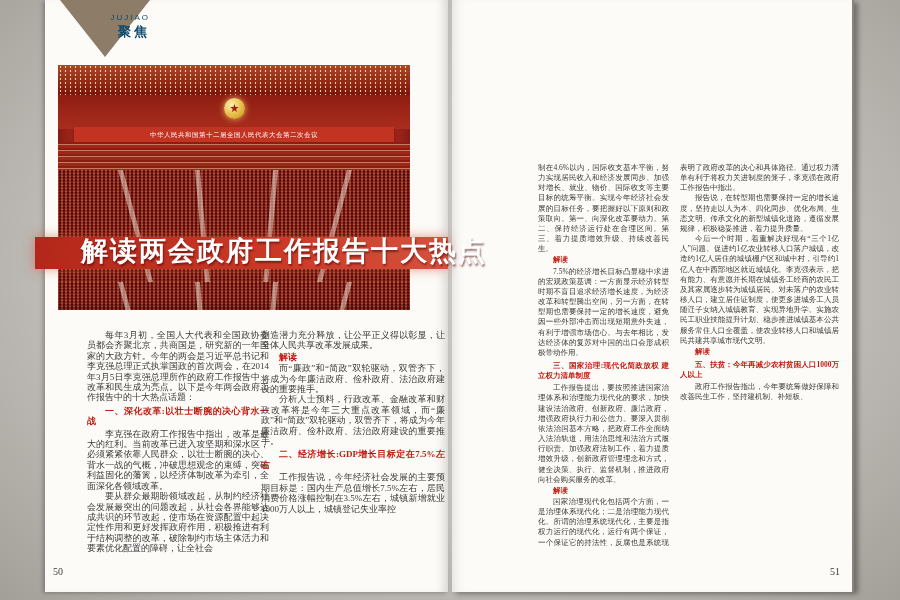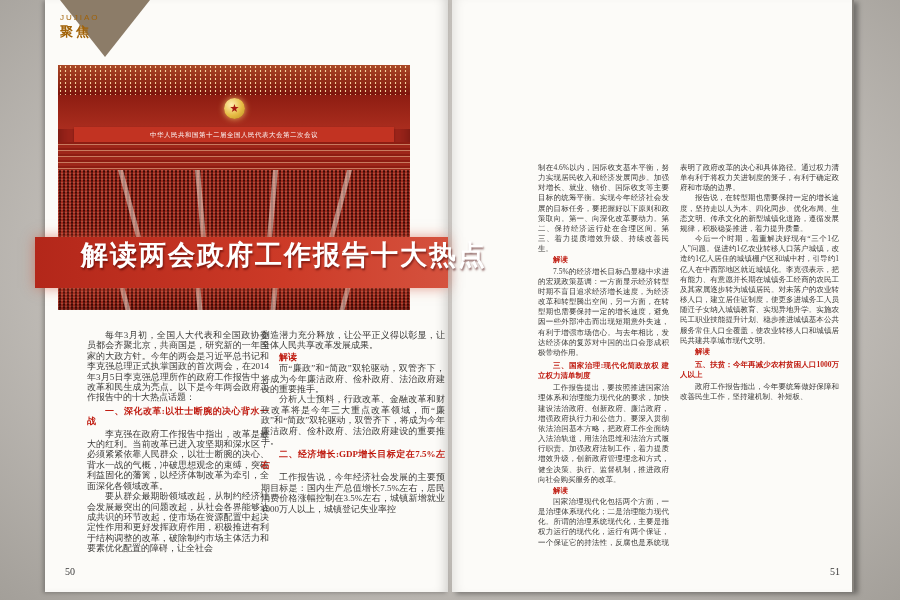--- a/index.html
+++ b/index.html
@@ -9,21 +9,21 @@
     font-family:"Liberation Serif","DejaVu Serif",serif;
   }
   .page{position:absolute;top:0;height:592px;background:#fcfbf8;}
   .left-page{left:45px;width:403px;box-shadow:-2px 1px 4px rgba(0,0,0,.25), inset -9px 0 12px -7px rgba(0,0,0,.20);}
   .right-page{left:452px;width:400px;border-right:2px solid #87837d;
     box-shadow:4px 2px 5px rgba(0,0,0,.35), inset 9px 0 12px -7px rgba(0,0,0,.12);}
 
   
   .logo-tri{position:absolute;left:60px;top:0;width:0;height:0;z-index:9;
     border-left:45px solid transparent;border-right:45px solid transparent;border-top:57px solid #8c7c68;}
-  .logo-text{position:absolute;left:60px;top:0;width:90px;text-align:left;z-index:10;color:#a16207;}
+  .logo-text{position:absolute;left:60px;top:0;width:90px;text-align:right;z-index:10;color:#0c4a6e;}
   .logo-pinyin{font-family:"Liberation Sans",sans-serif;font-size:8px;letter-spacing:2px;margin-top:13px;}
   .logo-cn{font-size:13px;font-weight:bold;letter-spacing:3px;margin-top:1px;}
 
   
   .photo{position:absolute;left:13px;top:65px;width:352px;height:245px;overflow:hidden;
     background:#9c241a;box-shadow:inset 0 0 14px rgba(40,0,0,.45);}
   .ph-ceiling{position:absolute;top:0;left:0;right:0;height:30px;
     background-color:#7c130b;
     background-image:radial-gradient(rgba(255,226,170,.9) .7px, transparent 1.2px),
       linear-gradient(180deg, rgba(255,170,90,.35), rgba(120,15,5,0));
@@ -46,42 +46,42 @@
   .ph-audience{position:absolute;top:105px;left:0;right:0;bottom:0;}
   .aisle{position:absolute;top:0;bottom:0;width:5px;background:rgba(246,236,224,.5);transform-origin:top center;}
   .aisle.a1{left:17%;transform:skewX(15deg);}
   .aisle.a2{left:39%;transform:skewX(5deg);}
   .aisle.a3{left:61%;transform:skewX(-5deg);}
   .aisle.a4{left:82%;transform:skewX(-15deg);}
   .photo2{position:absolute;left:13px;top:282px;width:352px;height:28px;overflow:hidden;
     box-shadow:inset 0 -6px 8px -4px rgba(40,0,0,.4);}
 
   
-  .headline{position:absolute;left:-10px;top:237px;width:413px;height:51px;z-index:6;
+  .headline{position:absolute;left:-10px;top:237px;width:413px;height:32px;z-index:6;
     background:linear-gradient(90deg,#b3271a,#cc3a27 60%,#d5523e);
-    box-shadow:0 0 12px rgba(205,80,55,.55);display:flex;align-items:flex-start;}
+    box-shadow:0 0 12px rgba(205,80,55,.55);display:flex;align-items:flex-end;}
   .headline-text{color:#ffffff;font-weight:bold;font-size:27px;letter-spacing:2px;margin-left:46px;
     white-space:nowrap;text-shadow:1px 2px 2px rgba(70,0,0,.55);}
 
   
   .col{position:absolute;overflow:hidden;color:#3b3a38;text-align:justify;}
   .lcol{font-size:9px;line-height:10.4px;top:330px;height:233px;}
   .lcol1{left:13px;width:182px;margin-left:29px;}
   .lcol2{left:216px;width:184px;}
   .rcol{font-size:7.5px;line-height:10.15px;top:163px;height:384px;}
   .rcol1{left:86px;width:131px;}
   .rcol2{left:228px;width:159px;}
   .blk{margin:0;}
   .blk.p{text-indent:2em;}
   .blk.p0{text-indent:0;}
   .blk.h{color:#c01d12;font-weight:bold;text-indent:2em;margin:3px 0 2px 0;}
   .blk.hs{color:#c01d12;font-weight:bold;text-indent:2em;margin:1px 0;}
 
   .pnum{position:absolute;bottom:15px;font-size:10px;color:#3a3a3a;font-family:"Liberation Serif",serif;}
-  .pnum-left{left:20px;}
+  .pnum-left{left:8px;}
   .pnum-right{right:12px;}
 </style>
 </head>
 <body>
 
 <div class="page left-page">
   <div class="photo">
     <div class="ph-ceiling"></div>
     <div class="ph-wall"></div>
     <div class="ph-emblem">★</div>
@@ -124,21 +124,21 @@
   <div class="col rcol rcol1">
       <div class="blk p0">制在4.6%以内，国际收支基本平衡，努力实现居民收入和经济发展同步。加强对增长、就业、物价、国际收支等主要目标的统筹平衡。实现今年经济社会发展的目标任务，要把握好以下原则和政策取向。第一、向深化改革要动力。第二、保持经济运行处在合理区间。第三、着力提质增效升级、持续改善民生。</div>
       <div class="blk hs">解读</div>
       <div class="blk p">7.5%的经济增长目标凸显稳中求进的宏观政策基调：一方面显示经济转型时期不盲目追求经济增长速度，为经济改革和转型腾出空间，另一方面，在转型期也需要保持一定的增长速度，避免因一些外部冲击而出现短期意外失速，有利于增强市场信心。与去年相比，发达经济体的复苏对中国的出口会形成积极带动作用。</div>
       <div class="blk h">三、国家治理:现代化简政放权 建立权力清单制度</div>
       <div class="blk p">工作报告提出，要按照推进国家治理体系和治理能力现代化的要求，加快建设法治政府、创新政府、廉洁政府，增强政府执行力和公信力。要深入贯彻依法治国基本方略，把政府工作全面纳入法治轨道，用法治思维和法治方式履行职责。加强政府法制工作，着力提质增效升级，创新政府管理理念和方式，健全决策、执行、监督机制，推进政府向社会购买服务的改革。</div>
       <div class="blk hs">解读</div>
       <div class="blk p">国家治理现代化包括两个方面，一是治理体系现代化；二是治理能力现代化。所谓的治理系统现代化，主要是指权力运行的现代化，运行有两个保证，一个保证它的持法性，反腐也是系统现代化的一个重要组成部分。二是依法行政、依法治国，公平正义社会的一个体现就是要实现国家治理现代化。</div>
     </div>
   <div class="col rcol rcol2">
-      <div class="blk p0">表明了政府改革的决心和具体路径。通过权力清单有利于将权力关进制度的笼子，有利于确定政府和市场的边界。</div>
+      <div class="blk p0">表明了政府改革的决心和具体路径。通过权力清单有利于将权力关进制度的笼子，李克强在政府工作报告中指出。</div>
       <div class="blk p">报告说，在转型期也需要保持一定的增长速度，坚持走以人为本、四化同步、优化布局、生态文明、传承文化的新型城镇化道路，遵循发展规律，积极稳妥推进，着力提升质量。</div>
       <div class="blk p">今后一个时期，着重解决好现有“三个1亿人”问题。促进约1亿农业转移人口落户城镇，改造约1亿人居住的城镇棚户区和城中村，引导约1亿人在中西部地区就近城镇化。李克强表示，把有能力、有意愿并长期在城镇务工经商的农民工及其家属逐步转为城镇居民。对未落户的农业转移人口，建立居住证制度，使更多进城务工人员随迁子女纳入城镇教育、实现异地升学。实施农民工职业技能提升计划、稳步推进城镇基本公共服务常住人口全覆盖，使农业转移人口和城镇居民共建共享城市现代文明。</div>
       <div class="blk hs">解读</div>
       <div class="blk h">五、扶贫：今年再减少农村贫困人口1000万人以上</div>
       <div class="blk p">政府工作报告指出，今年要统筹做好保障和改善民生工作，坚持建机制、补短板、</div>
     </div>
   <div class="pnum pnum-right">51</div>
 </div>
 
 <div class="logo-tri"></div>

